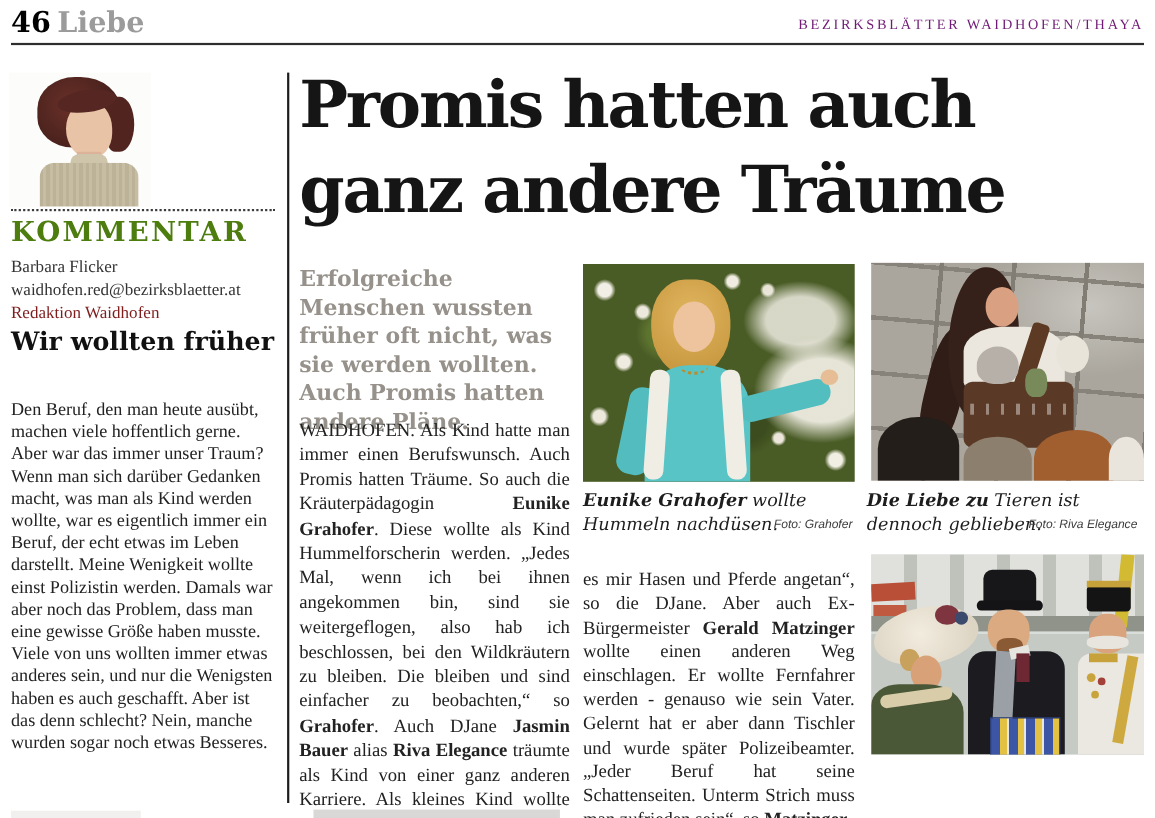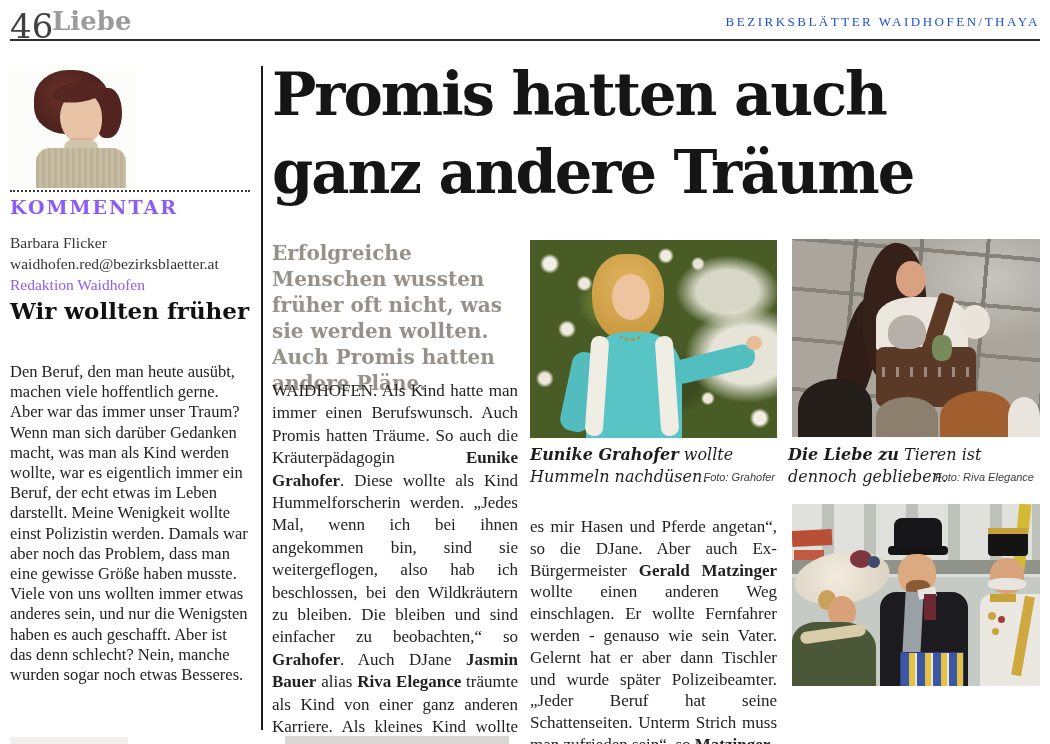--- a/index.html
+++ b/index.html
@@ -1,49 +1,49 @@
 <!DOCTYPE html>
 <html lang="de"><head>
 <meta charset="utf-8">
 <style>
   html,body{margin:0;padding:0;background:#fff;}
   #page{position:relative;width:1050px;height:744px;background:#fff;overflow:hidden;
         font-family:"Liberation Serif",serif;color:#1f1f1f;}
   .abs{position:absolute;}
 
   
-  #page-number{left:10px;top:6px;font-family:"DejaVu Serif",serif;font-weight:normal;
-               font-size:34px;color:#404040;}
+  #page-number{left:10px;top:6px;font-family:"DejaVu Serif",serif;font-weight:bold;
+               font-size:26px;color:#000000;}
   #section-title{left:52px;top:6px;font-family:"DejaVu Serif",serif;font-weight:bold;
                font-size:26px;color:#9b9b9b;}
-  #masthead{right:10px;top:14px;font-size:13px;letter-spacing:2.5px;color:#1d4ed8;}
+  #masthead{right:10px;top:14px;font-size:13px;letter-spacing:2.5px;color:#701a75;}
   #header-rule{left:10px;top:39px;width:1030px;height:2px;background:#2e2e2e;}
 
   
   #author-photo{left:8px;top:66px;width:129px;height:122px;background:#fcfcfb;overflow:hidden;}
   #fl-hair{position:absolute;left:26px;top:4px;width:76px;height:64px;border-radius:48% 52% 55% 45%;
            background:radial-gradient(circle at 40% 40%, #6a3028, #46201c 72%);}
   #fl-hair-side{position:absolute;left:88px;top:22px;width:26px;height:50px;border-radius:40% 60% 60% 40%;
            background:#512420;}
   #fl-face{position:absolute;left:52px;top:26px;width:42px;height:52px;border-radius:50% 50% 46% 54%;
            background:#e9c3a6;}
   #fl-fringe{position:absolute;left:44px;top:16px;width:54px;height:20px;border-radius:50%;
            background:#552622;transform:rotate(-8deg);}
   #fl-neck{position:absolute;left:62px;top:72px;width:22px;height:14px;background:#dcb398;}
   #fl-sweater{position:absolute;left:28px;top:82px;width:90px;height:40px;border-radius:14px 14px 0 0;
            background:#c7bda2;
            background-image:repeating-linear-gradient(90deg,rgba(0,0,0,.06) 0 3px,transparent 3px 6px);}
   #fl-collar{position:absolute;left:56px;top:74px;width:34px;height:16px;border-radius:8px;background:#cfc5aa;}
 
   #dotted-divider{left:10px;top:190px;width:240px;height:0;border-top:2px dotted #3a3a3a;}
   #kommentar-label{left:10px;top:196px;font-family:"DejaVu Serif",serif;font-weight:bold;
-                   font-size:19px;letter-spacing:2px;color:#8b5cf6;}
+                   font-size:25px;letter-spacing:2px;color:#4d7c0f;}
   #author-name{left:10px;top:232px;font-size:15.5px;line-height:21px;color:#333;}
   #author-email{left:10px;top:253px;font-size:15.5px;line-height:21px;color:#333;}
-  #author-dept{left:10px;top:274px;font-size:15.5px;line-height:21px;color:#8b5cf6;}
+  #author-dept{left:10px;top:274px;font-size:15.5px;line-height:21px;color:#7f1d1d;}
   .kommentar-title-line{left:10px;font-family:"DejaVu Serif",serif;font-weight:bold;
                    font-size:23px;line-height:29px;color:#111;}
   #kommentar-title-1{top:296px;}
   #kommentar-title-2{top:325px;}
   #kommentar-body{left:10px;top:362px;width:242px;font-size:16.5px;line-height:20.2px;
                   color:#222;text-align:left;}
 
   
   #column-divider{left:261px;top:66px;width:2px;height:664px;background:#1c1c1c;}
 

